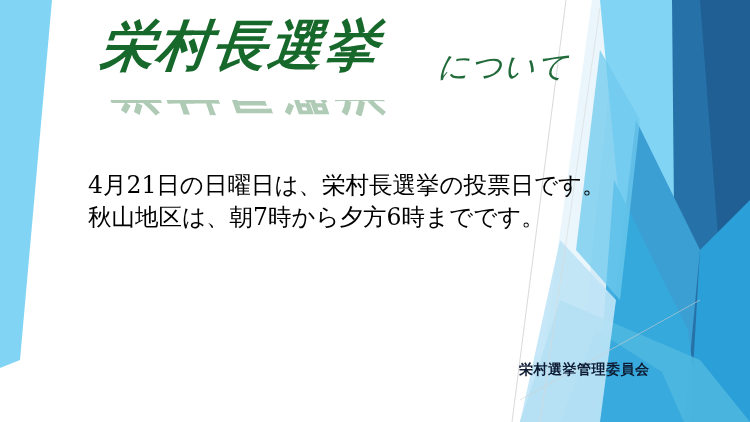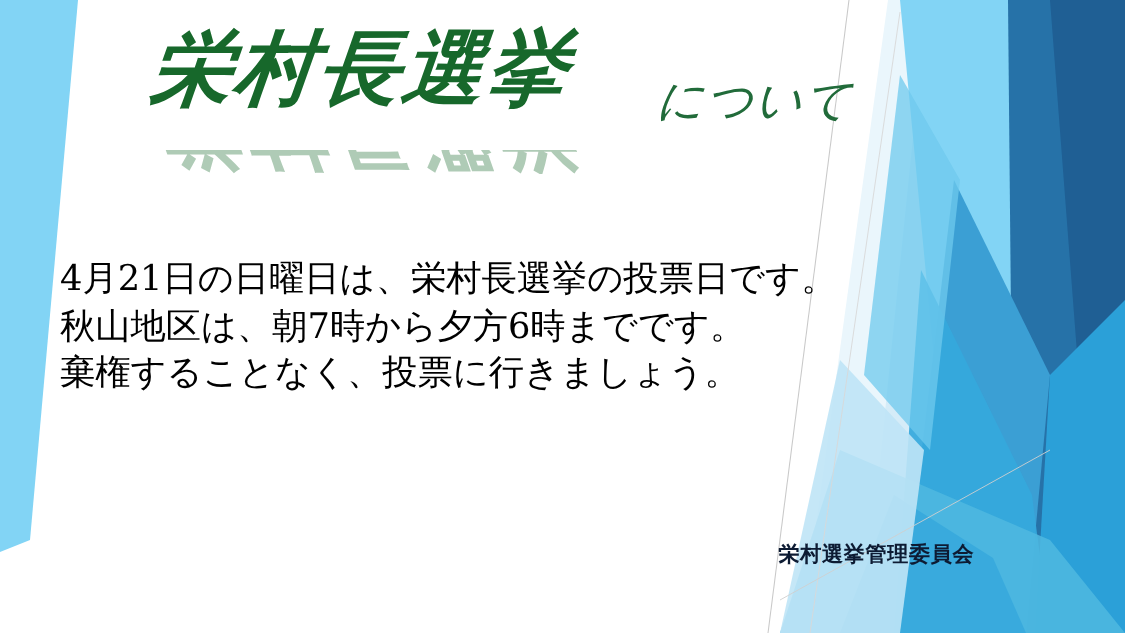--- a/index.html
+++ b/index.html
@@ -89,20 +89,21 @@
     width: 560px;
     color: #000000;
     font-family: "DejaVu Serif", "Liberation Serif", serif;
     font-size: 23.5px;
     line-height: 31.5px;
     letter-spacing: 0px;
     white-space: nowrap;
   }
   #body-text .body-line {
     display: block;
+    margin-left: 48px;
   }
 
   
   #footer-text {
     position: absolute;
     left: 519px;
     top: 361px;
     font-family: "DejaVu Sans", "Liberation Sans", sans-serif;
     font-size: 14px;
     font-weight: 700;
@@ -160,18 +161,17 @@
   </div>
 
   <div id="title-block">
     <div class="title-line" id="title-main">栄村長選挙</div>
     <div id="title-suffix">について</div>
   </div>
 
   <div id="body-text">
     <span class="body-line">4月21日の日曜日は、栄村長選挙の投票日です。</span>
     <span class="body-line">秋山地区は、朝7時から夕方6時までです。</span>
-    <span class="body-line">棄権することなく、投票に行きましょう。</span>
   </div>
 
   <div id="footer-text">栄村選挙管理委員会</div>
 
 </div>
 
 </body></html>

